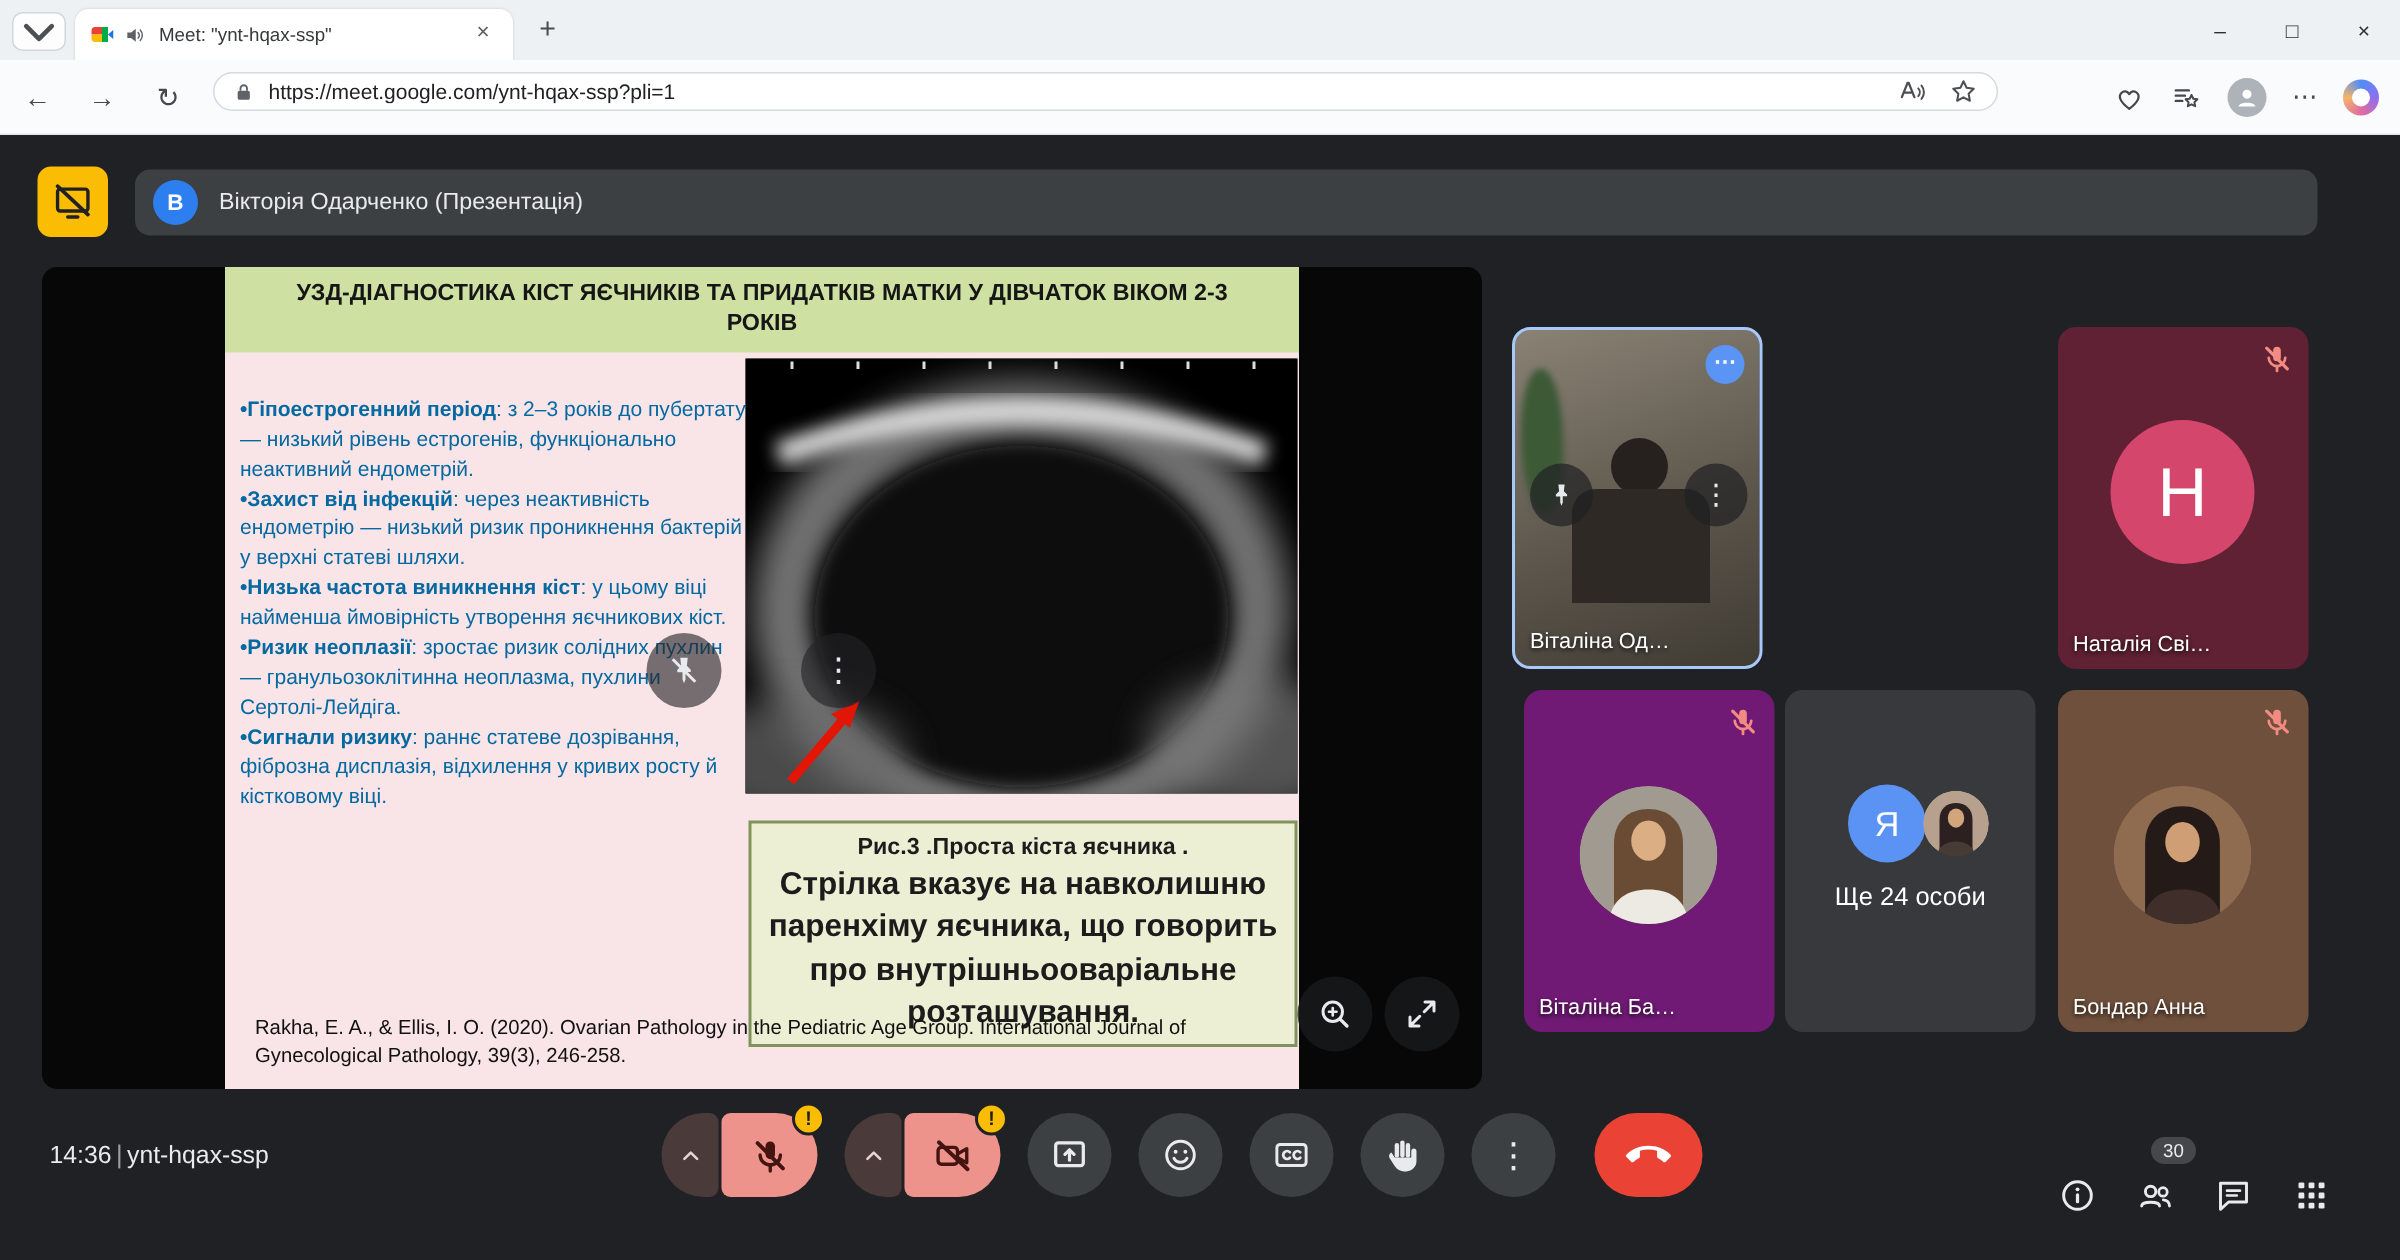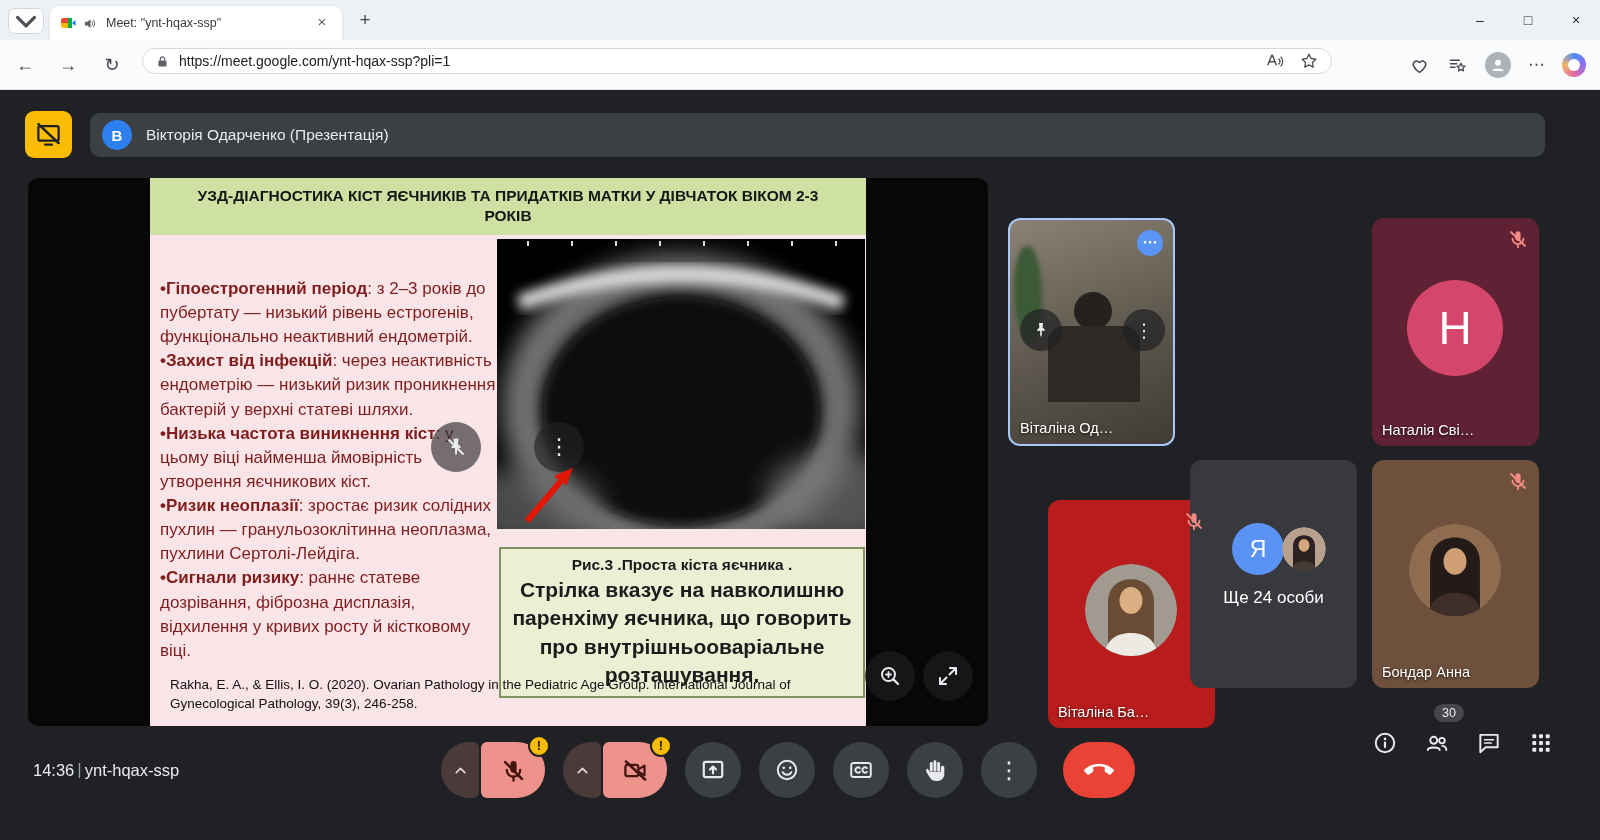--- a/index.html
+++ b/index.html
@@ -52,42 +52,42 @@
   .banner-text { margin-left:14px; color:#e8eaed; font-size:15.5px; font-weight:500; }
 
   
   .presentation { position:absolute; left:28px; top:88px; width:960px; height:548px; background:#070707;
                   border-radius:10px; overflow:hidden; }
   .slide { position:absolute; left:122px; top:0; width:716px; height:548px; background:#f9e4e8;
            display:flex; flex-direction:column; }
   .slide-title { background:#cfe0a3; color:#161616; font-weight:bold; font-size:15.5px; line-height:1.32;
                  text-align:center; padding:8px 30px; }
   .slide-body { position:relative; flex:1; }
-  .bullets { position:absolute; left:10px; top:42px; width:338px; font-size:17px; line-height:1.42; color:#7f1d1d; }
+  .bullets { position:absolute; left:10px; top:28px; width:338px; font-size:14px; line-height:1.42; color:#0369a1; }
   .bullets p { margin:0; }
   .bullets b { font-weight:bold; }
   .us-image { position:absolute; left:347px; top:4px; width:368px; height:290px; background:#000; }
   .caption-box { position:absolute; left:349px; top:312px; width:366px; background:#ecefd4;
                  border:2px solid #80935c; padding:7px 8px; text-align:center; color:#1c1c1c; }
   .cap-t { font-weight:bold; font-size:15.5px; }
   .cap-b { font-weight:600; font-size:21px; line-height:1.35; margin-top:2px; }
   .reference { position:absolute; left:20px; right:20px; top:440px; text-align:left;
                font-size:13.5px; line-height:1.45; color:#111; }
   .ov-circle { position:absolute; width:50px; height:50px; border-radius:50%; background:rgba(35,36,38,.62);
                display:flex; align-items:center; justify-content:center; color:#e8eaed; }
   .ov-circle svg { width:24px; height:24px; }
   .ov-circle .dots { font-size:22px; line-height:1; }
 
   
   .tile { position:absolute; width:167px; height:228px; border-radius:12px; overflow:hidden; }
   .t1 { left:1008px; top:128px; border:2.5px solid #a8c7fa;
         background:linear-gradient(160deg,#8a8274 0%, #5d574d 55%, #403b33 100%); }
   .t2 { left:1190px; top:128px; background:#7d5c4b; }
   .t3 { left:1372px; top:128px; background:#5f2133; }
-  .t4 { left:1048px; top:370px; background:#b91c1c;margin-top:40px; }
+  .t4 { left:1016px; top:370px; background:#701a75; }
   .t5 { left:1190px; top:370px; background:#37393c; }
   .t6 { left:1372px; top:370px; background:#6f503c; }
   .tile-name { position:absolute; left:10px; bottom:8px; color:#fff; font-size:14.5px; font-weight:500;
                text-shadow:0 1px 3px rgba(0,0,0,.8); z-index:5; }
   .mic-ind { position:absolute; top:10px; right:10px; width:22px; height:22px; color:#f28b82; z-index:5; }
   .mic-ind svg { width:22px; height:22px; }
   .plant { position:absolute; left:4px; top:26px; width:28px; height:96px; background:#3d5a37;
            border-radius:46% 54% 40% 60%; filter:blur(2px); }
   .v-head { position:absolute; left:64px; top:72px; width:38px; height:38px; border-radius:50%; background:#26211e; }
   .v-torso { position:absolute; left:38px; top:106px; width:92px; height:76px; border-radius:16px 16px 0 0; background:#2e2925; }
@@ -124,21 +124,21 @@
   .alert-badge { position:absolute; top:-7px; right:-5px; width:22px; height:22px; border-radius:50%;
                  background:#fbbc04; border:2px solid #202124; color:#202124; font-size:13px; font-weight:bold;
                  text-align:center; line-height:18px; }
   .circle-btn { width:56px; height:56px; border-radius:50%; background:#3c4043; display:flex;
                 align-items:center; justify-content:center; color:#e8eaed; }
   .circle-btn svg { width:26px; height:26px; }
   .circle-btn .dots { font-size:23px; }
   .end-call { width:72px; height:56px; border-radius:28px; background:#ea4335; margin-left:8px;
               display:flex; align-items:center; justify-content:center; color:#fff; }
   .end-call svg { width:30px; height:30px; }
-  .bb-right { position:absolute; right:46px; top:0; height:80px; display:flex; align-items:flex-start; gap:26px; }
+  .bb-right { position:absolute; right:46px; top:0; height:80px; display:flex; align-items:flex-end; gap:26px; }
   .bb-right .ric { position:relative; width:26px; height:26px; color:#e8eaed; }
   .bb-right svg { width:26px; height:26px; }
   .count-badge { position:absolute; top:-26px; left:10px; background:#45474a; color:#e8eaed;
                  border-radius:12px; padding:2px 8px; font-size:12.5px; }
 </style>
 </head>
 <body>
 
 <svg width="0" height="0" style="position:absolute">
   <defs>

